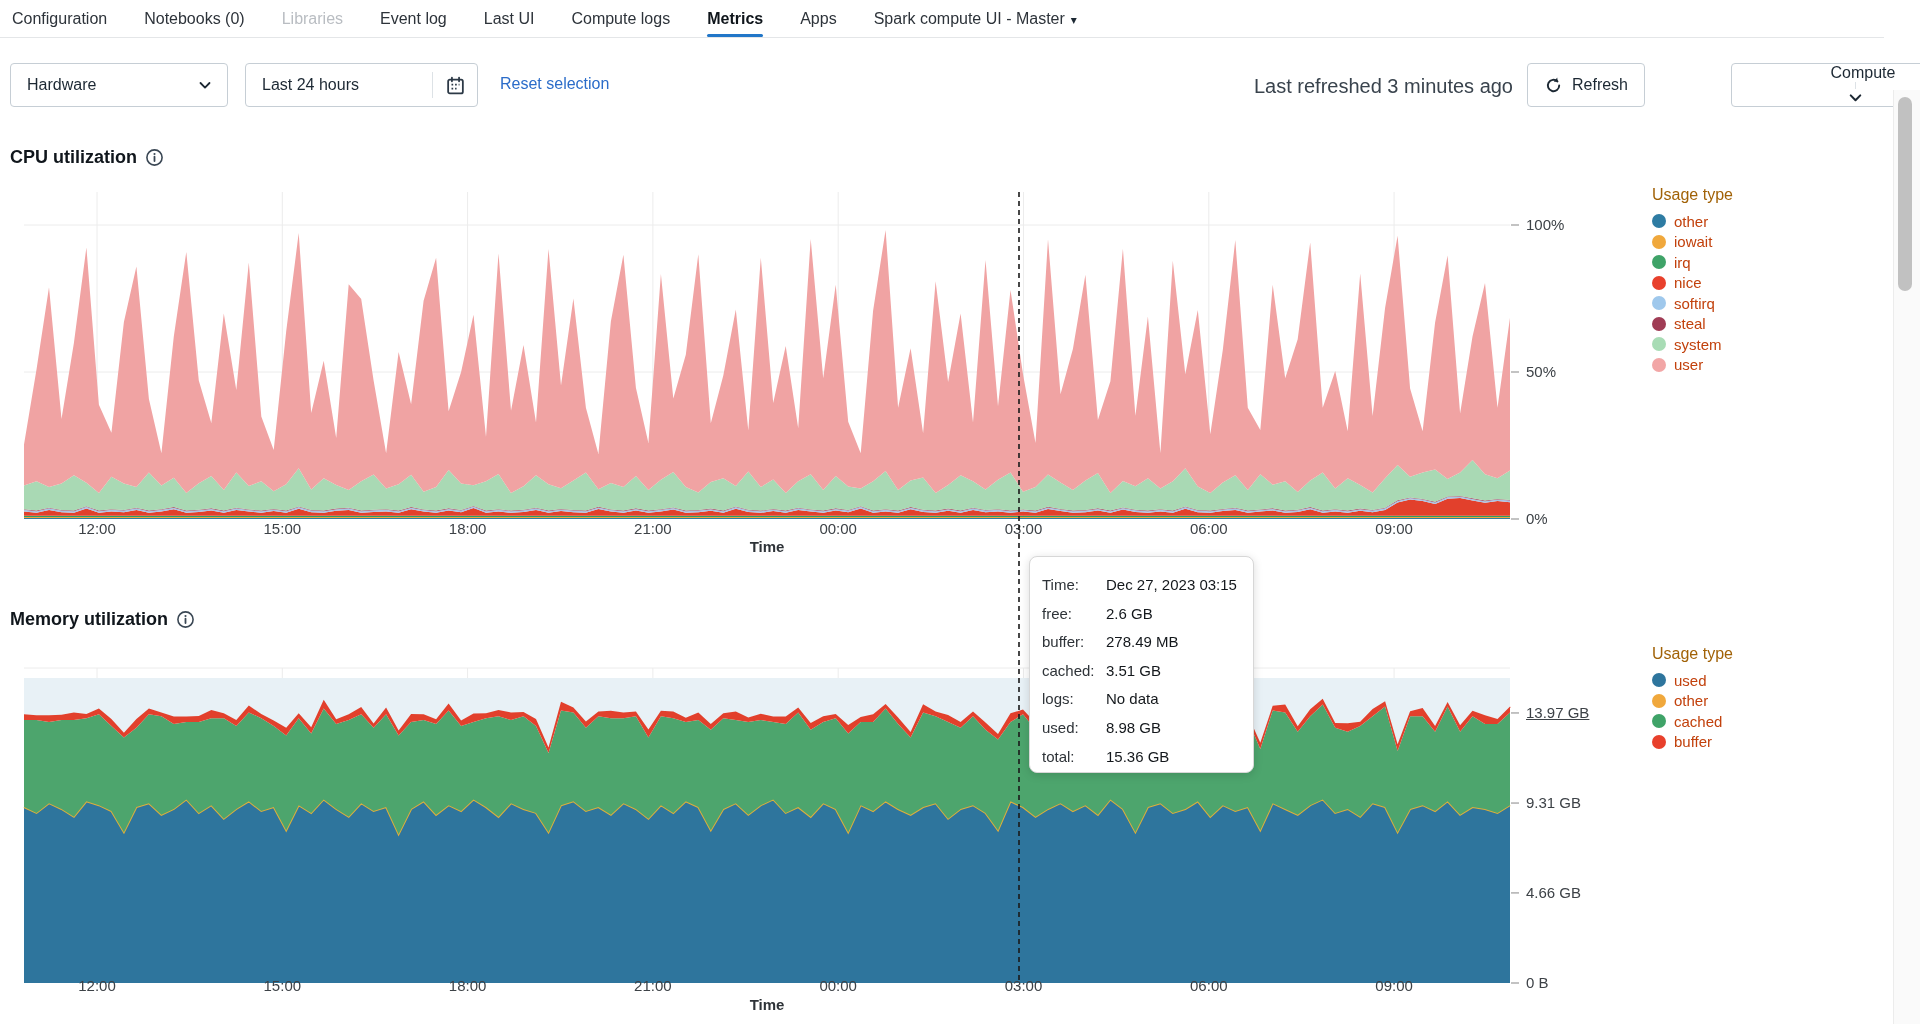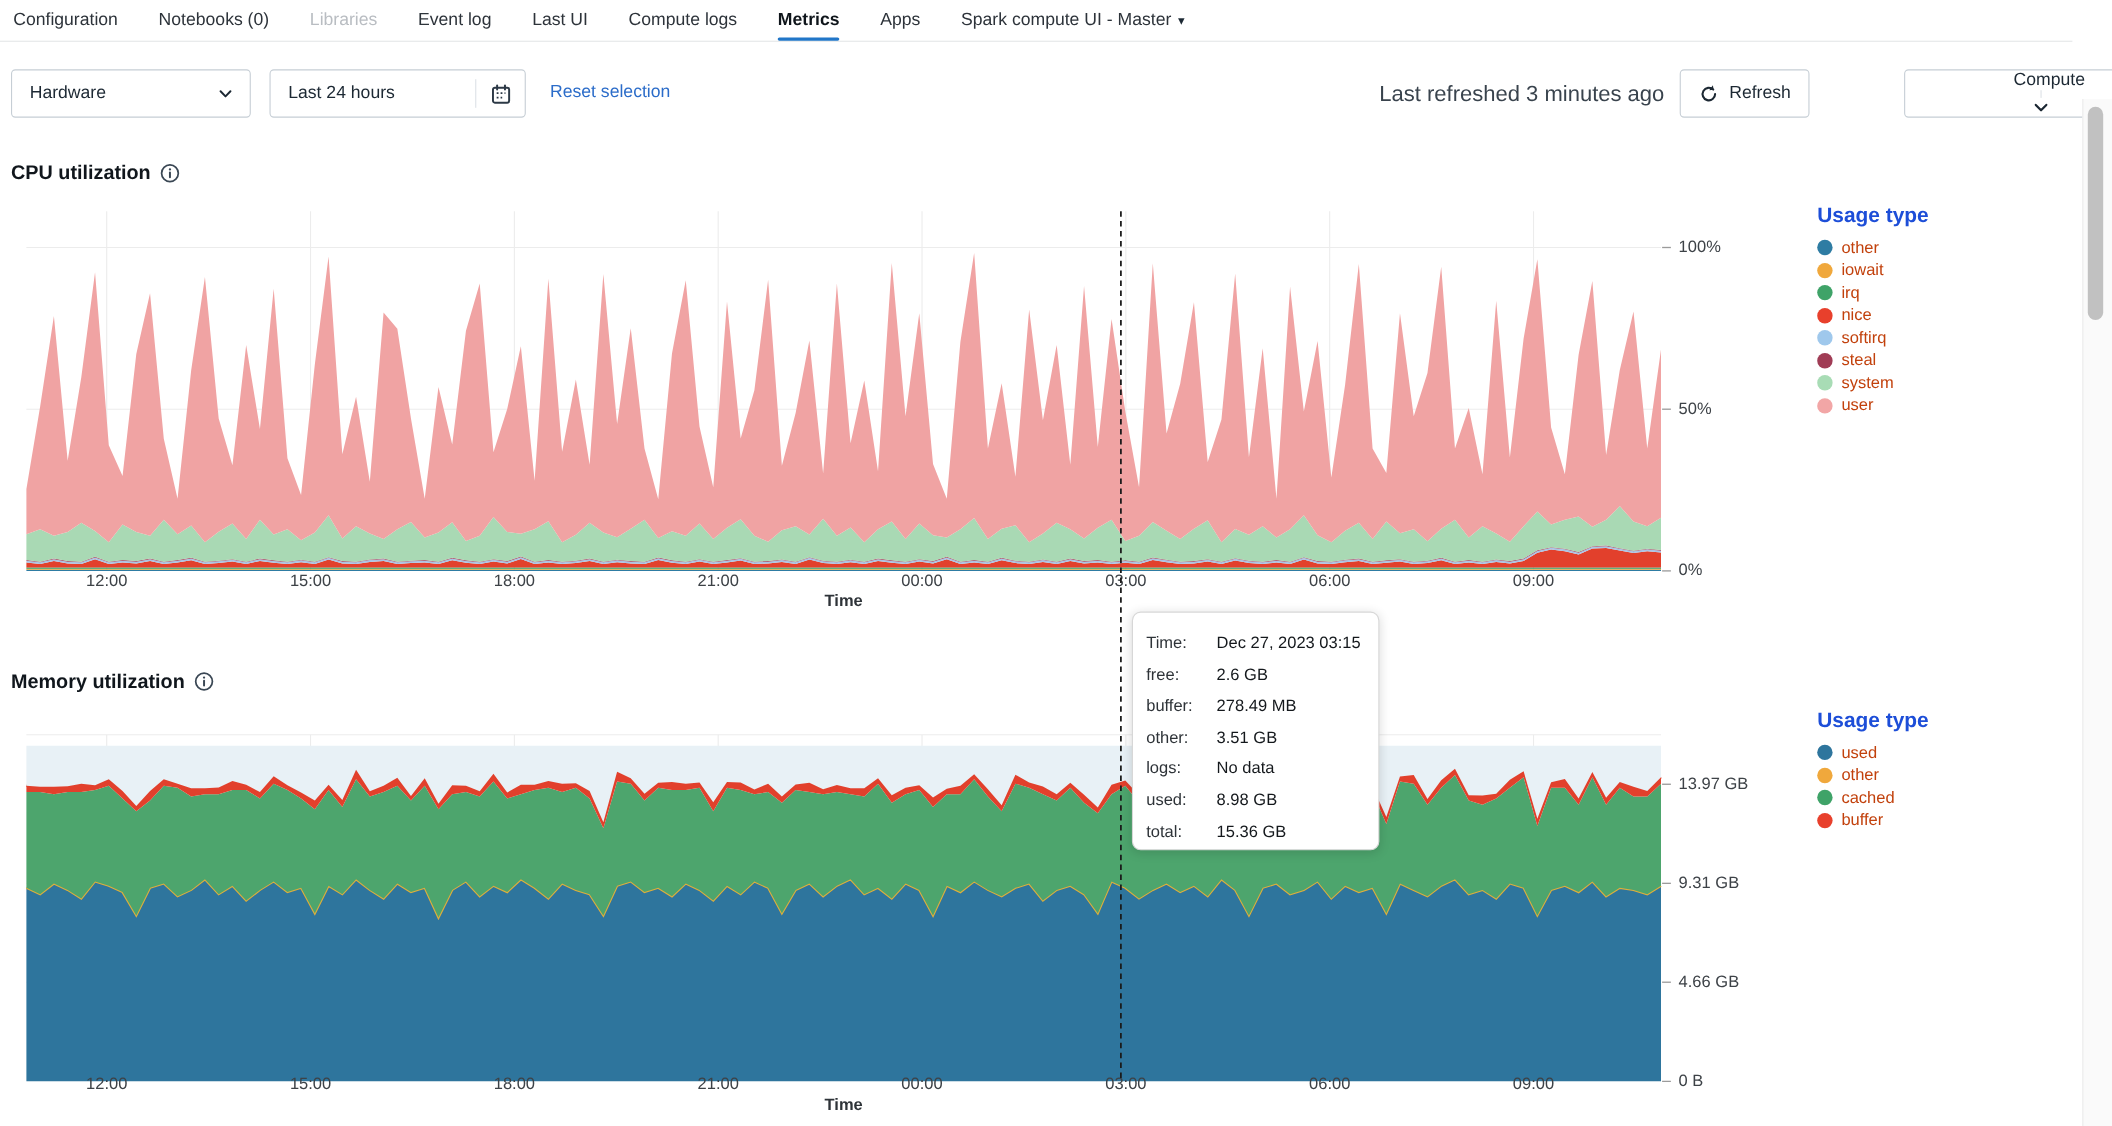--- a/index.html
+++ b/index.html
@@ -27,21 +27,21 @@
              display:flex;align-items:center;gap:8px;z-index:5;}
   
   .chartsvg{position:absolute;left:0;top:0;z-index:1;}
   #cursor-svg{position:absolute;left:0;top:0;z-index:4;pointer-events:none;}
   
   .xlab{position:absolute;transform:translateX(-50%);font-size:15px;color:#3d4247;z-index:3;white-space:nowrap;}
   .ylab{position:absolute;left:1526px;font-size:15px;color:#3d4247;z-index:3;white-space:nowrap;}
   .axis-title{position:absolute;transform:translateX(-50%);font-size:15px;font-weight:700;color:#2e3338;z-index:3;}
   
   .legend{position:absolute;left:1652px;z-index:3;}
-  .legend .ltitle{font-size:19px;font-weight:700;color:#1d4ed8;margin-bottom:7px;}
+  .legend .ltitle{font-size:16px;font-weight:400;color:#a16207;margin-bottom:7px;}
   .legend .litem{display:flex;align-items:center;height:20.5px;font-size:15px;color:#c2410c;cursor:pointer;}
   .legend .dot{width:14px;height:14px;border-radius:50%;margin-right:8px;flex:none;}
   
   .tooltip{position:absolute;left:1029px;top:556px;width:225px;height:217px;background:#fff;
            border:1px solid #d7d7d7;border-radius:8px;box-shadow:0 2px 10px rgba(0,0,0,.14);
            box-sizing:border-box;padding:14px 10px 0 12px;z-index:10;}
   .trow{display:flex;line-height:28.6px;font-size:15px;}
   .trow .tl{width:64px;color:#2e3338;flex:none;}
   .trow .tv{color:#14181c;}
   
@@ -247,21 +247,21 @@
       </div>
       <div class="trow">
         <span class="tl">free:</span>
         <span class="tv">2.6 GB</span>
       </div>
       <div class="trow">
         <span class="tl">buffer:</span>
         <span class="tv">278.49 MB</span>
       </div>
       <div class="trow">
-        <span class="tl">other:</span>
+        <span class="tl">cached:</span>
         <span class="tv">3.51 GB</span>
       </div>
       <div class="trow">
         <span class="tl">logs:</span>
         <span class="tv">No data</span>
       </div>
       <div class="trow">
         <span class="tl">used:</span>
         <span class="tv">8.98 GB</span>
       </div>
@@ -288,18 +288,18 @@
     <div class="ylab" style="top: 510px;">0%</div>
     <div class="axis-title" style="left: 767px; top: 538px;">Time</div>
     <div class="xlab" style="left: 97px; top: 977px;">12:00</div>
     <div class="xlab" style="left: 282.3px; top: 977px;">15:00</div>
     <div class="xlab" style="left: 467.6px; top: 977px;">18:00</div>
     <div class="xlab" style="left: 652.9px; top: 977px;">21:00</div>
     <div class="xlab" style="left: 838.2px; top: 977px;">00:00</div>
     <div class="xlab" style="left: 1023.5px; top: 977px;">03:00</div>
     <div class="xlab" style="left: 1208.8px; top: 977px;">06:00</div>
     <div class="xlab" style="left: 1394.1px; top: 977px;">09:00</div>
-    <div class="ylab" style="top: 703.96px;">13.97 GB</div>
+    <div class="ylab" style="top: 703.96px; text-decoration: underline;">13.97 GB</div>
     <div class="ylab" style="top: 794.038px;">9.31 GB</div>
     <div class="ylab" style="top: 883.922px;">4.66 GB</div>
     <div class="ylab" style="top: 974px;">0 B</div>
     <div class="axis-title" style="left: 767px; top: 996px;">Time</div>
   </div>
 
 </body></html>

